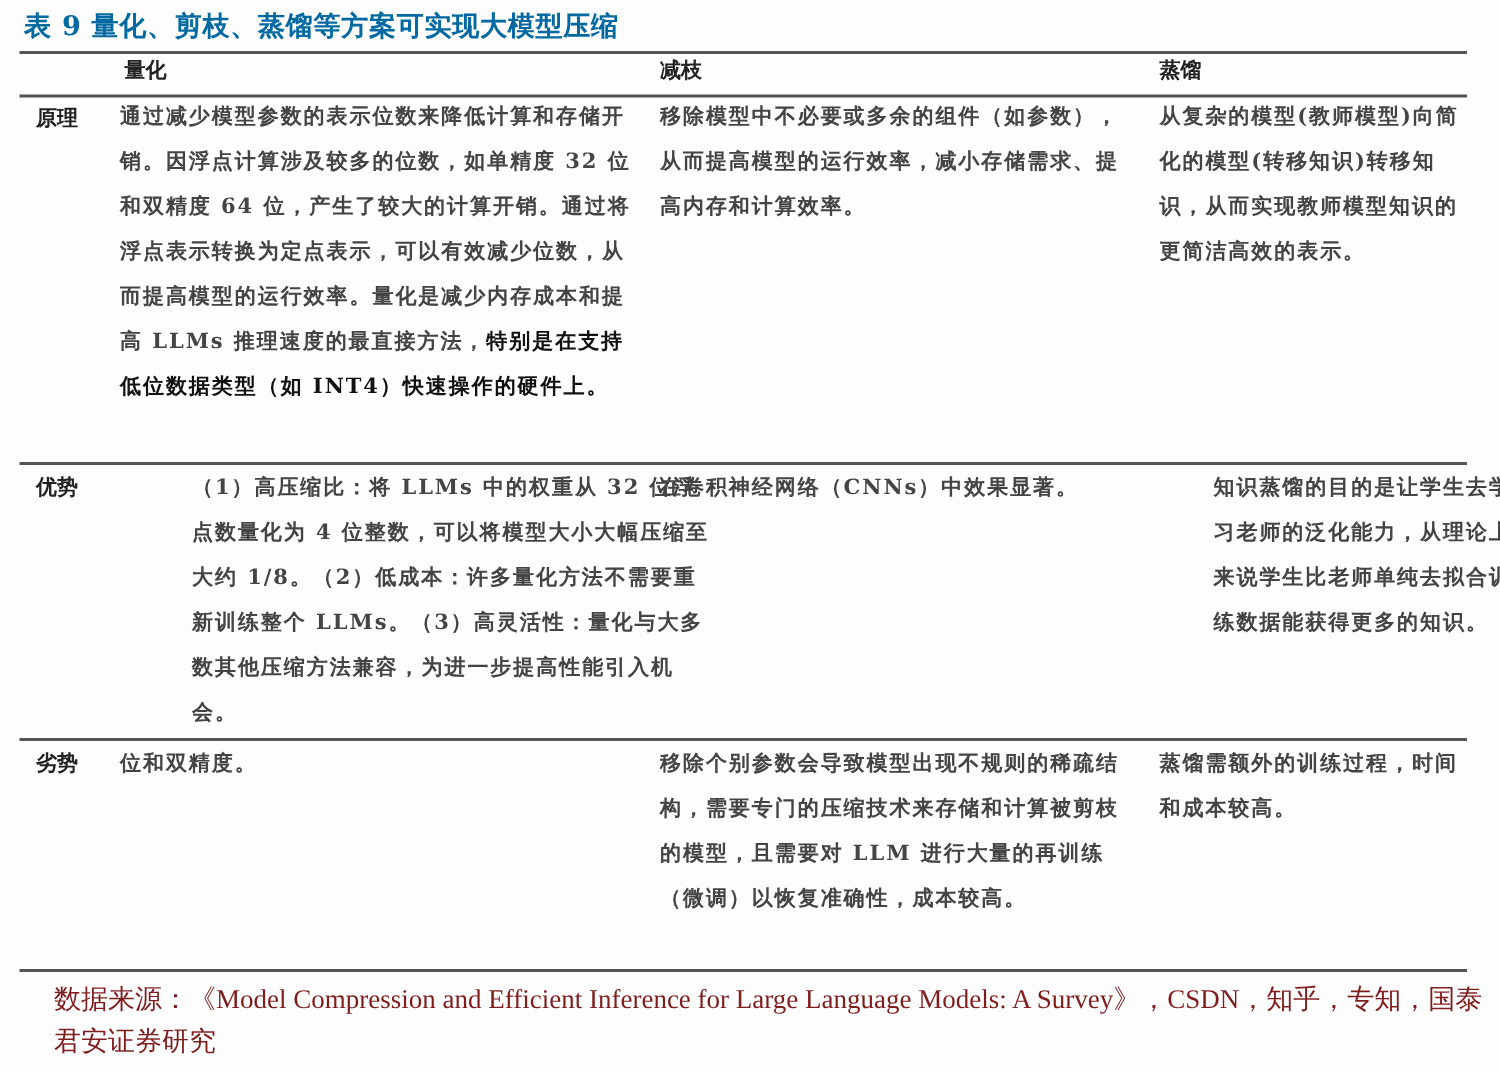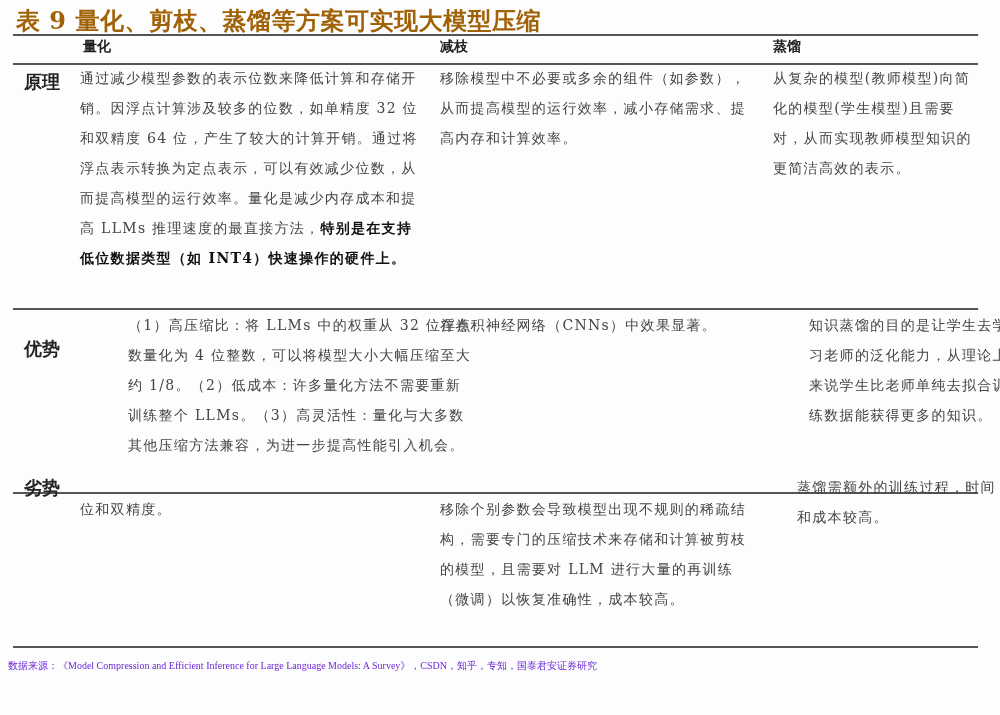--- a/index.html
+++ b/index.html
@@ -4,70 +4,71 @@
 <style>
   html, body { margin: 0; padding: 0; }
   body {
     width: 1000px; height: 715px; background: #fdfdfd; overflow: hidden;
     font-family: "DejaVu Serif", "Liberation Serif", serif;
     color: #3a3a3a;
     position: relative;
   }
   .title {
     position: absolute; left: 16px; top: 5px;
-    font-size: 24px; font-weight: bold; color: #a16207;
+    font-size: 18px; font-weight: bold; color: #0369a1;
     letter-spacing: 0.5px;
   }
   .hline {
     position: absolute; left: 13px; width: 965px; height: 2px; background: #555;
   }
   .hdr {
     position: absolute; top: 38px; font-size: 14px; font-weight: bold; color: #222;
   }
   .rowlabel {
-    position: absolute; left: 24px; font-size: 18px; font-weight: bold; color: #222;
+    position: absolute; left: 24px; font-size: 14px; font-weight: bold; color: #222;
   }
   .cell {
     position: absolute; font-size: 14px; line-height: 30px; color: #444;
     letter-spacing: 1.3px;
+    font-weight: bold;
   }
   .cell b { color: #111; }
   .c1 { left: 80px; width: 345px; }
   .c2 { left: 440px; width: 320px; }
   .c3 { left: 773px; width: 200px; }
   .source {
-    position: absolute; left: 8px; top: 652px; width: 960px;
-    font-size: 10px; line-height: 28px; color: #6d28d9;
+    position: absolute; left: 36px; top: 652px; width: 960px;
+    font-size: 18px; line-height: 28px; color: #7f1d1d;
     font-family: "Liberation Serif", serif;
   }
 </style>
 </head>
 <body>
 
 <div class="title">表 9 量化、剪枝、蒸馏等方案可实现大模型压缩</div>
 
 <div class="hline" style="top:34px;"></div>
 <div class="hdr" style="left:83px;">量化</div>
 <div class="hdr" style="left:440px;">减枝</div>
 <div class="hdr" style="left:773px;">蒸馏</div>
 <div class="hline" style="top:63px;"></div>
 
 <div class="rowlabel" style="top:70px;">原理</div>
 <div class="cell c1" style="top:63px;">
   <span>通过减少模型参数的表示位数来降低计算和存储开销。因浮点计算涉及较多的位数，如单精度 32 位和双精度 64 位，产生了较大的计算开销。通过将浮点表示转换为定点表示，可以有效减少位数，从而提高模型的运行效率。量化是减少内存成本和提高 LLMs 推理速度的最直接方法，</span><b>特别是在支持低位数据类型（如 INT4）快速操作的硬件上。</b>
 </div>
 <div class="cell c2" style="top:63px;">移除模型中不必要或多余的组件（如参数），从而提高模型的运行效率，减小存储需求、提高内存和计算效率。</div>
-<div class="cell c3" style="top:63px;">从复杂的模型(教师模型)向简化的模型(学生模型)且需要对，从而实现教师模型知识的更简洁高效的表示。</div>
+<div class="cell c3" style="top:63px;">从复杂的模型(教师模型)向简化的模型(转移知识)转移知识，从而实现教师模型知识的更简洁高效的表示。</div>
 <div class="hline" style="top:308px;"></div>
 
-<div class="rowlabel" style="top:316px;margin-top:21px;">优势</div>
+<div class="rowlabel" style="top:316px;">优势</div>
 <div class="cell c1" style="top:310px;margin-left:48px;">（1）高压缩比：将 LLMs 中的权重从 32 位浮点数量化为 4 位整数，可以将模型大小大幅压缩至大约 1/8。（2）低成本：许多量化方法不需要重新训练整个 LLMs。（3）高灵活性：量化与大多数其他压缩方法兼容，为进一步提高性能引入机会。</div>
 <div class="cell c2" style="top:310px;">在卷积神经网络（CNNs）中效果显著。</div>
 <div class="cell c3" style="top:310px;margin-left:36px;">知识蒸馏的目的是让学生去学习老师的泛化能力，从理论上来说学生比老师单纯去拟合训练数据能获得更多的知识。</div>
 <div class="hline" style="top:492px;"></div>
 
-<div class="rowlabel" style="top:476px;">劣势</div>
+<div class="rowlabel" style="top:500px;">劣势</div>
 <div class="cell c1" style="top:494px;">位和双精度。</div>
 <div class="cell c2" style="top:494px;">移除个别参数会导致模型出现不规则的稀疏结构，需要专门的压缩技术来存储和计算被剪枝的模型，且需要对 LLM 进行大量的再训练（微调）以恢复准确性，成本较高。</div>
-<div class="cell c3" style="top:472px;margin-left:24px;">蒸馏需额外的训练过程，时间和成本较高。</div>
+<div class="cell c3" style="top:494px;">蒸馏需额外的训练过程，时间和成本较高。</div>
 <div class="hline" style="top:646px;"></div>
 
 <div class="source">数据来源：《Model Compression and Efficient Inference for Large Language Models: A Survey》，CSDN，知乎，专知，国泰君安证券研究</div>
 
 </body></html>

